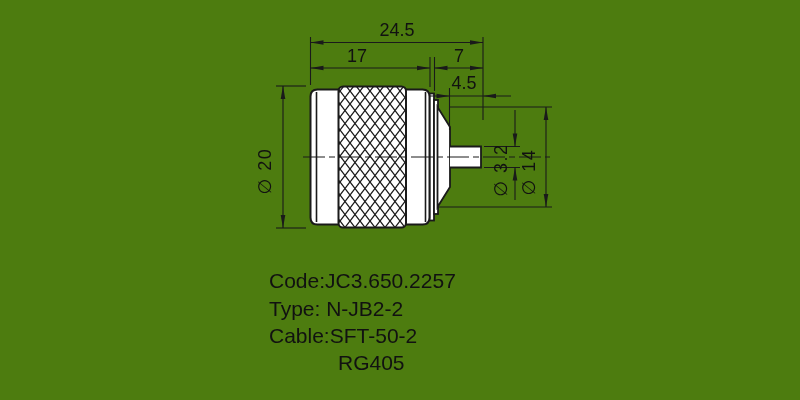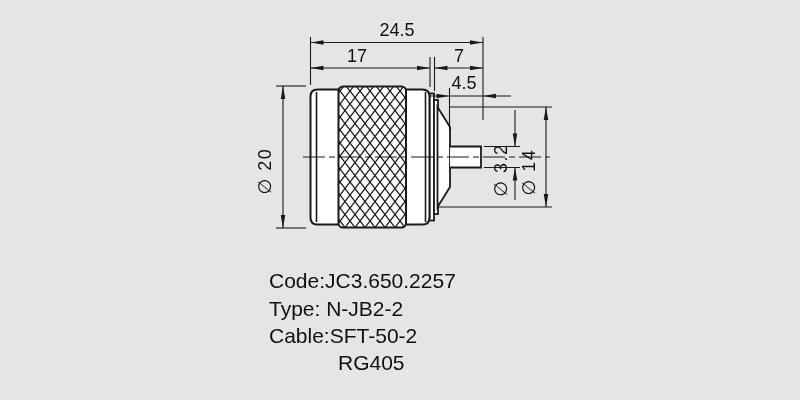--- a/index.html
+++ b/index.html
@@ -1,16 +1,16 @@
 <!DOCTYPE html>
 <html><head>
 <meta charset="utf-8">
 <style>
   html,body{margin:0;padding:0;background:#fff;}
-  .stage{position:relative;width:800px;height:400px;background:#e5e5e5;overflow:hidden;}
+  .stage{position:relative;width:800px;height:400px;background:#4d7c0f;overflow:hidden;}
   svg{position:absolute;left:0;top:0;}
   text{font-family:"Liberation Sans","DejaVu Sans",sans-serif;fill:#111;}
   .dim-text{font-size:18px;}
   .dia-text{font-size:18px;letter-spacing:1.5px;}
   .note-text{font-size:21px;}
   .thin{stroke:#1a1a1a;stroke-width:1.1;fill:none;}
   .thick{stroke:#1a1a1a;stroke-width:2;fill:#fff;}
   .mid{stroke:#1a1a1a;stroke-width:1.8;fill:#fff;}
   .face{stroke:#1a1a1a;stroke-width:1.6;fill:none;}
   .arrow{fill:#1a1a1a;stroke:none;}

